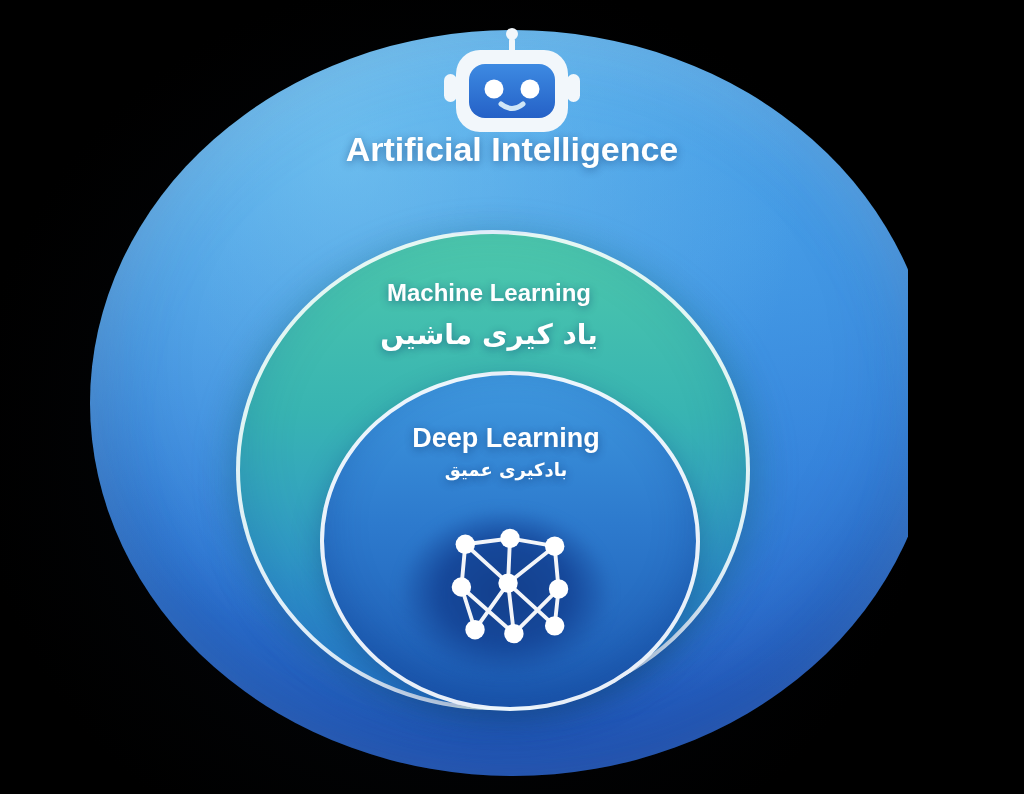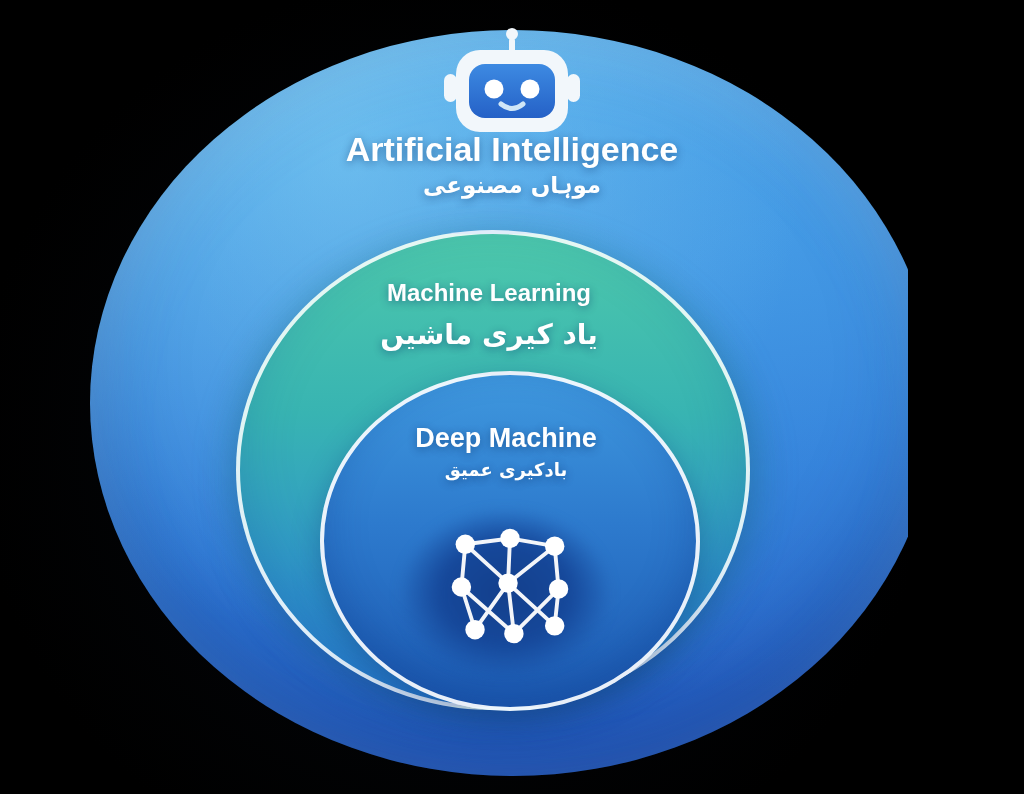--- a/index.html
+++ b/index.html
@@ -115,21 +115,20 @@
         <circle cx="68" cy="56" r="10"></circle>
         <circle cx="120" cy="62" r="10"></circle>
         <circle cx="34" cy="104" r="10"></circle>
         <circle cx="74" cy="108" r="10"></circle>
         <circle cx="116" cy="100" r="10"></circle>
       </g>
     </svg>
   </div>
 
   <div class="label title ai-title">Artificial Intelligence</div>
-  <div class="label urdu ai-sub" dir="rtl">موہاں مصنوعی</div>
 
   <div class="label title ml-title">Machine Learning</div>
   <div class="label urdu ml-sub" dir="rtl">یاد کیری ماشیں</div>
 
-  <div class="label title dl-title">Deep Machine</div>
+  <div class="label title dl-title">Deep Learning</div>
   <div class="label urdu dl-sub" dir="rtl">بادکیری عمیق</div>
 
 </div>
 
 </body></html>

